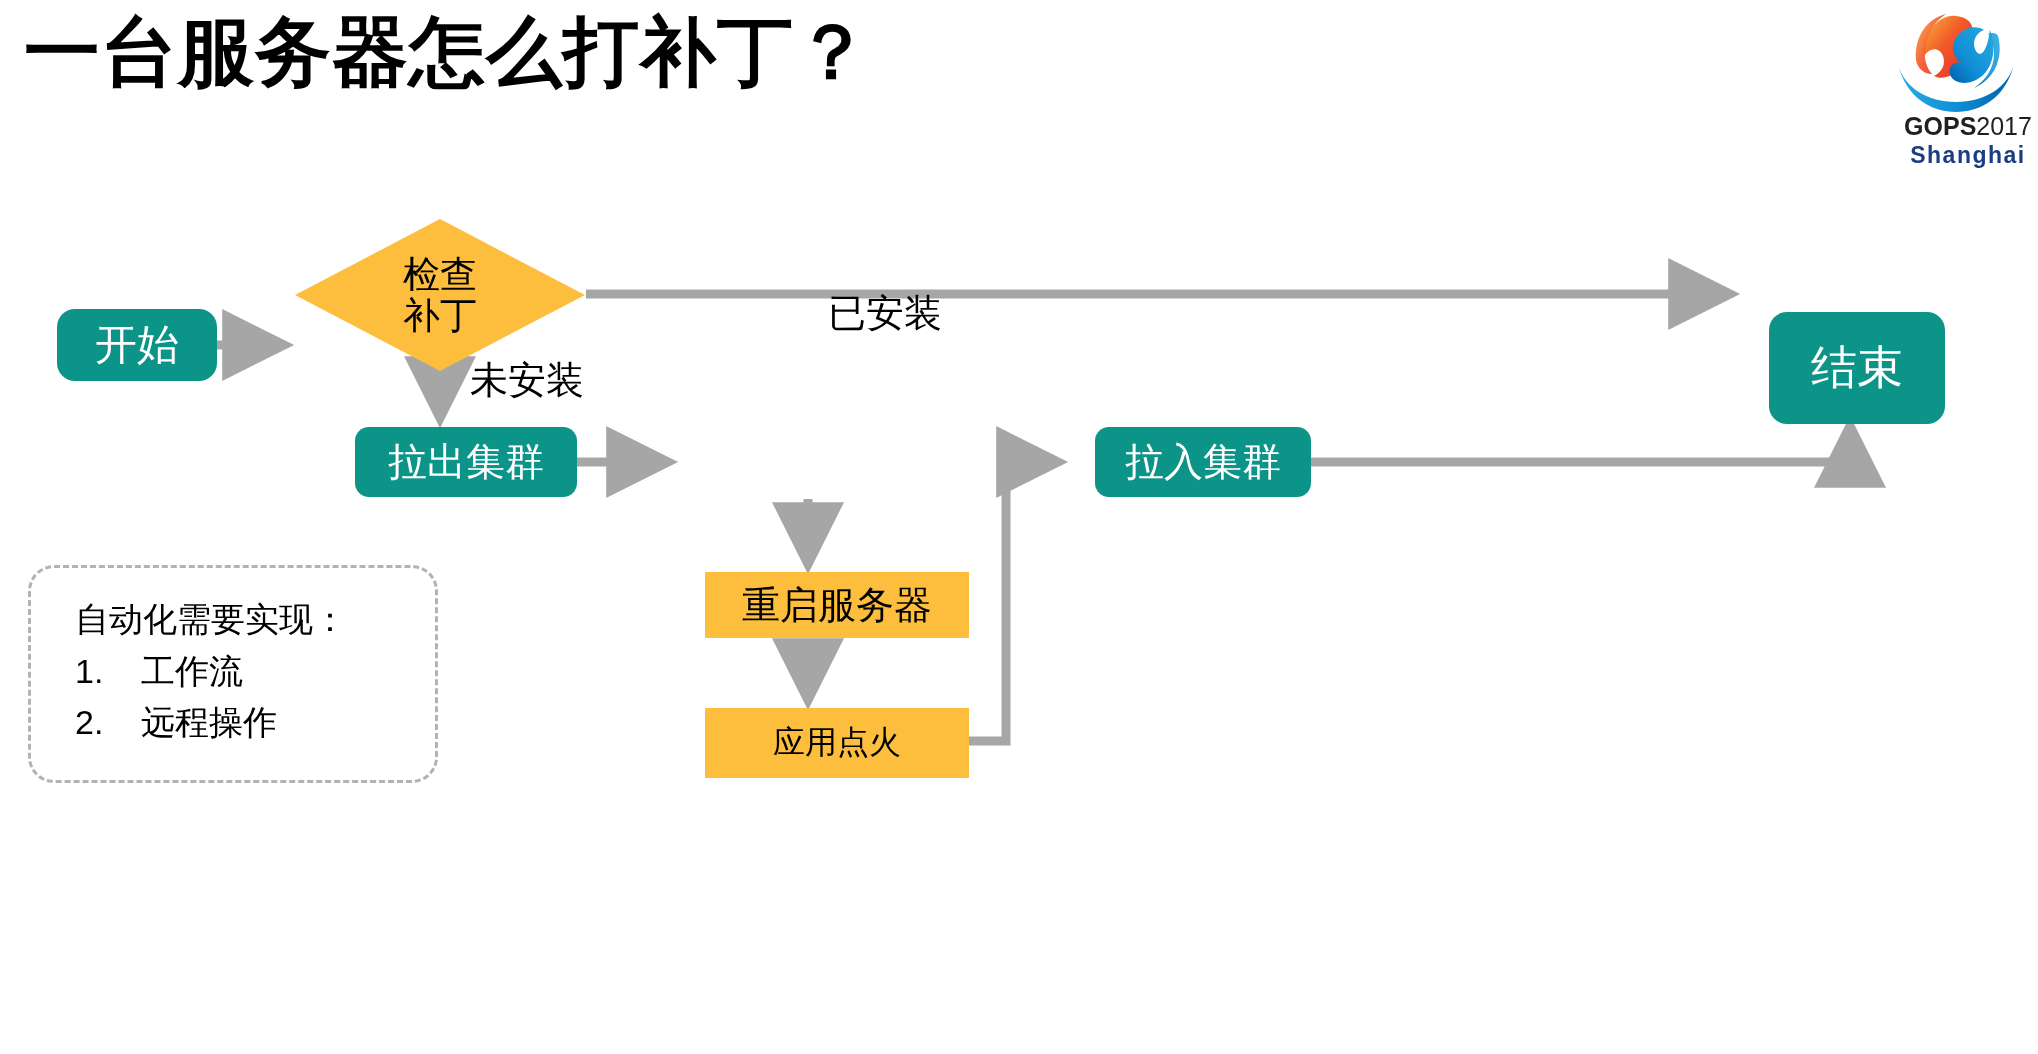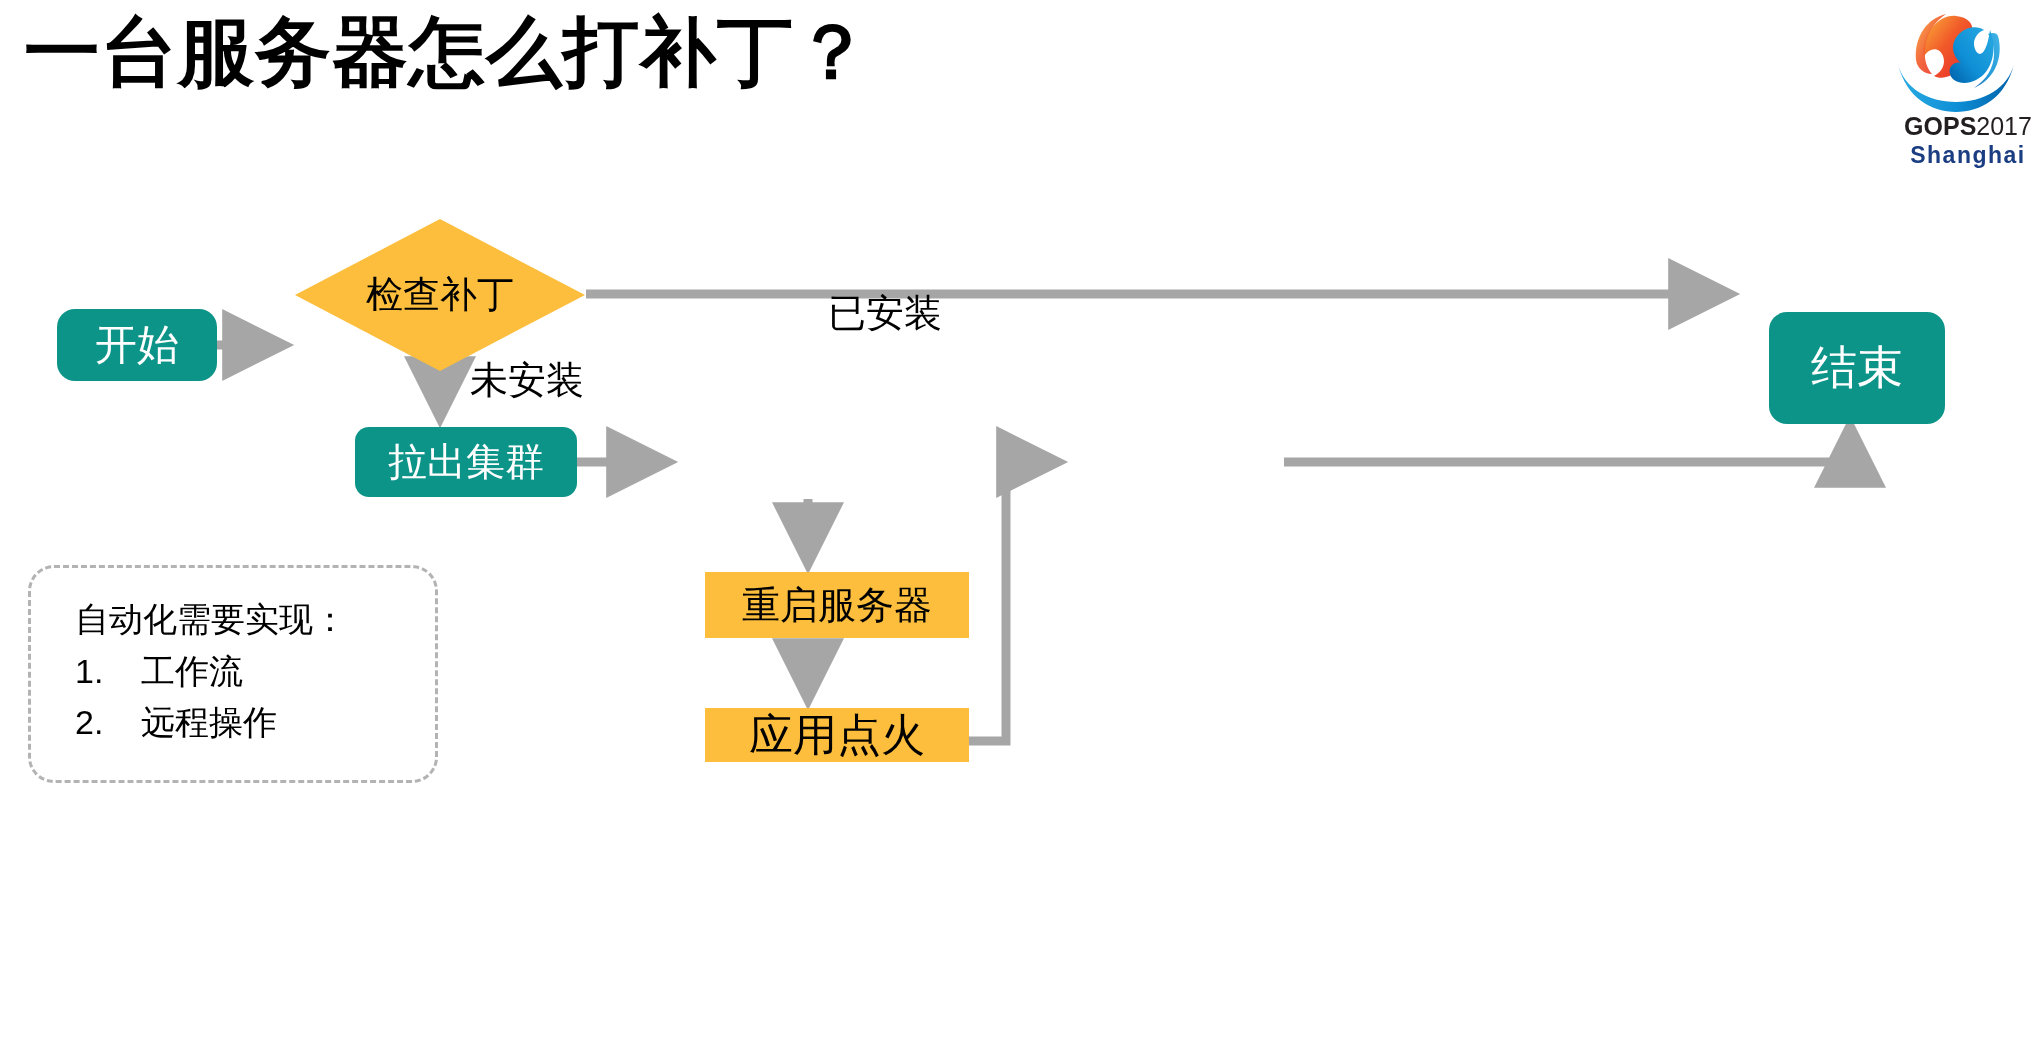--- a/index.html
+++ b/index.html
@@ -96,33 +96,33 @@
   #diamond-shape {
     position: absolute;
     inset: 0;
     background: #fcbe3c;
     clip-path: polygon(50% 0%, 100% 50%, 50% 100%, 0% 50%);
   }
   #diamond-label {
     position: absolute;
     inset: 0;
     display: flex;
-    flex-direction: row;
+    flex-direction: column;
     align-items: center;
     justify-content: center;
     font-size: 37px;
     color: #000000;
     line-height: 1.12;
   }
 
   #node-pullout  { left: 326px;  top: 427px; width: 222px; height: 70px;  font-size: 39px; }
   #node-install  { left: 676px;  top: 427px; width: 264px; height: 70px;  font-size: 40px; }
   #node-pullin   { left: 1066px; top: 427px; width: 216px; height: 70px;  font-size: 39px; }
   #node-reboot   { left: 676px;  top: 572px; width: 264px; height: 66px;  font-size: 38px; }
-  #node-ignite   { left: 676px;  top: 708px; width: 264px; height: 54px;  font-size: 44px; }
+  #node-ignite   { left: 676px;  top: 708px; width: 264px; height: 70px;  font-size: 32px; }
 
   
   #note {
     position: absolute;
     left: 28px;
     top: 565px;
     width: 410px;
     height: 218px;
     border: 3px dashed #b3b3b3;
     border-radius: 26px;
@@ -242,20 +242,21 @@
       <span>检查</span>
       <span>补丁</span>
     </div>
   </div>
 
   <div class="node teal-round" id="node-end">结束</div>
 
   <div class="node teal" id="node-pullout">拉出集群</div>
 
 
+  <div class="node teal" id="node-pullin">拉入集群</div>
 
   <div class="node amber" id="node-reboot">重启服务器</div>
 
   <div class="node amber" id="node-ignite">应用点火</div>
 
   <div class="edge-label" id="label-installed">已安装</div>
   <div class="edge-label" id="label-uninstalled">未安装</div>
 
   <div id="note">
     <div class="note-line">自动化需要实现：</div>

